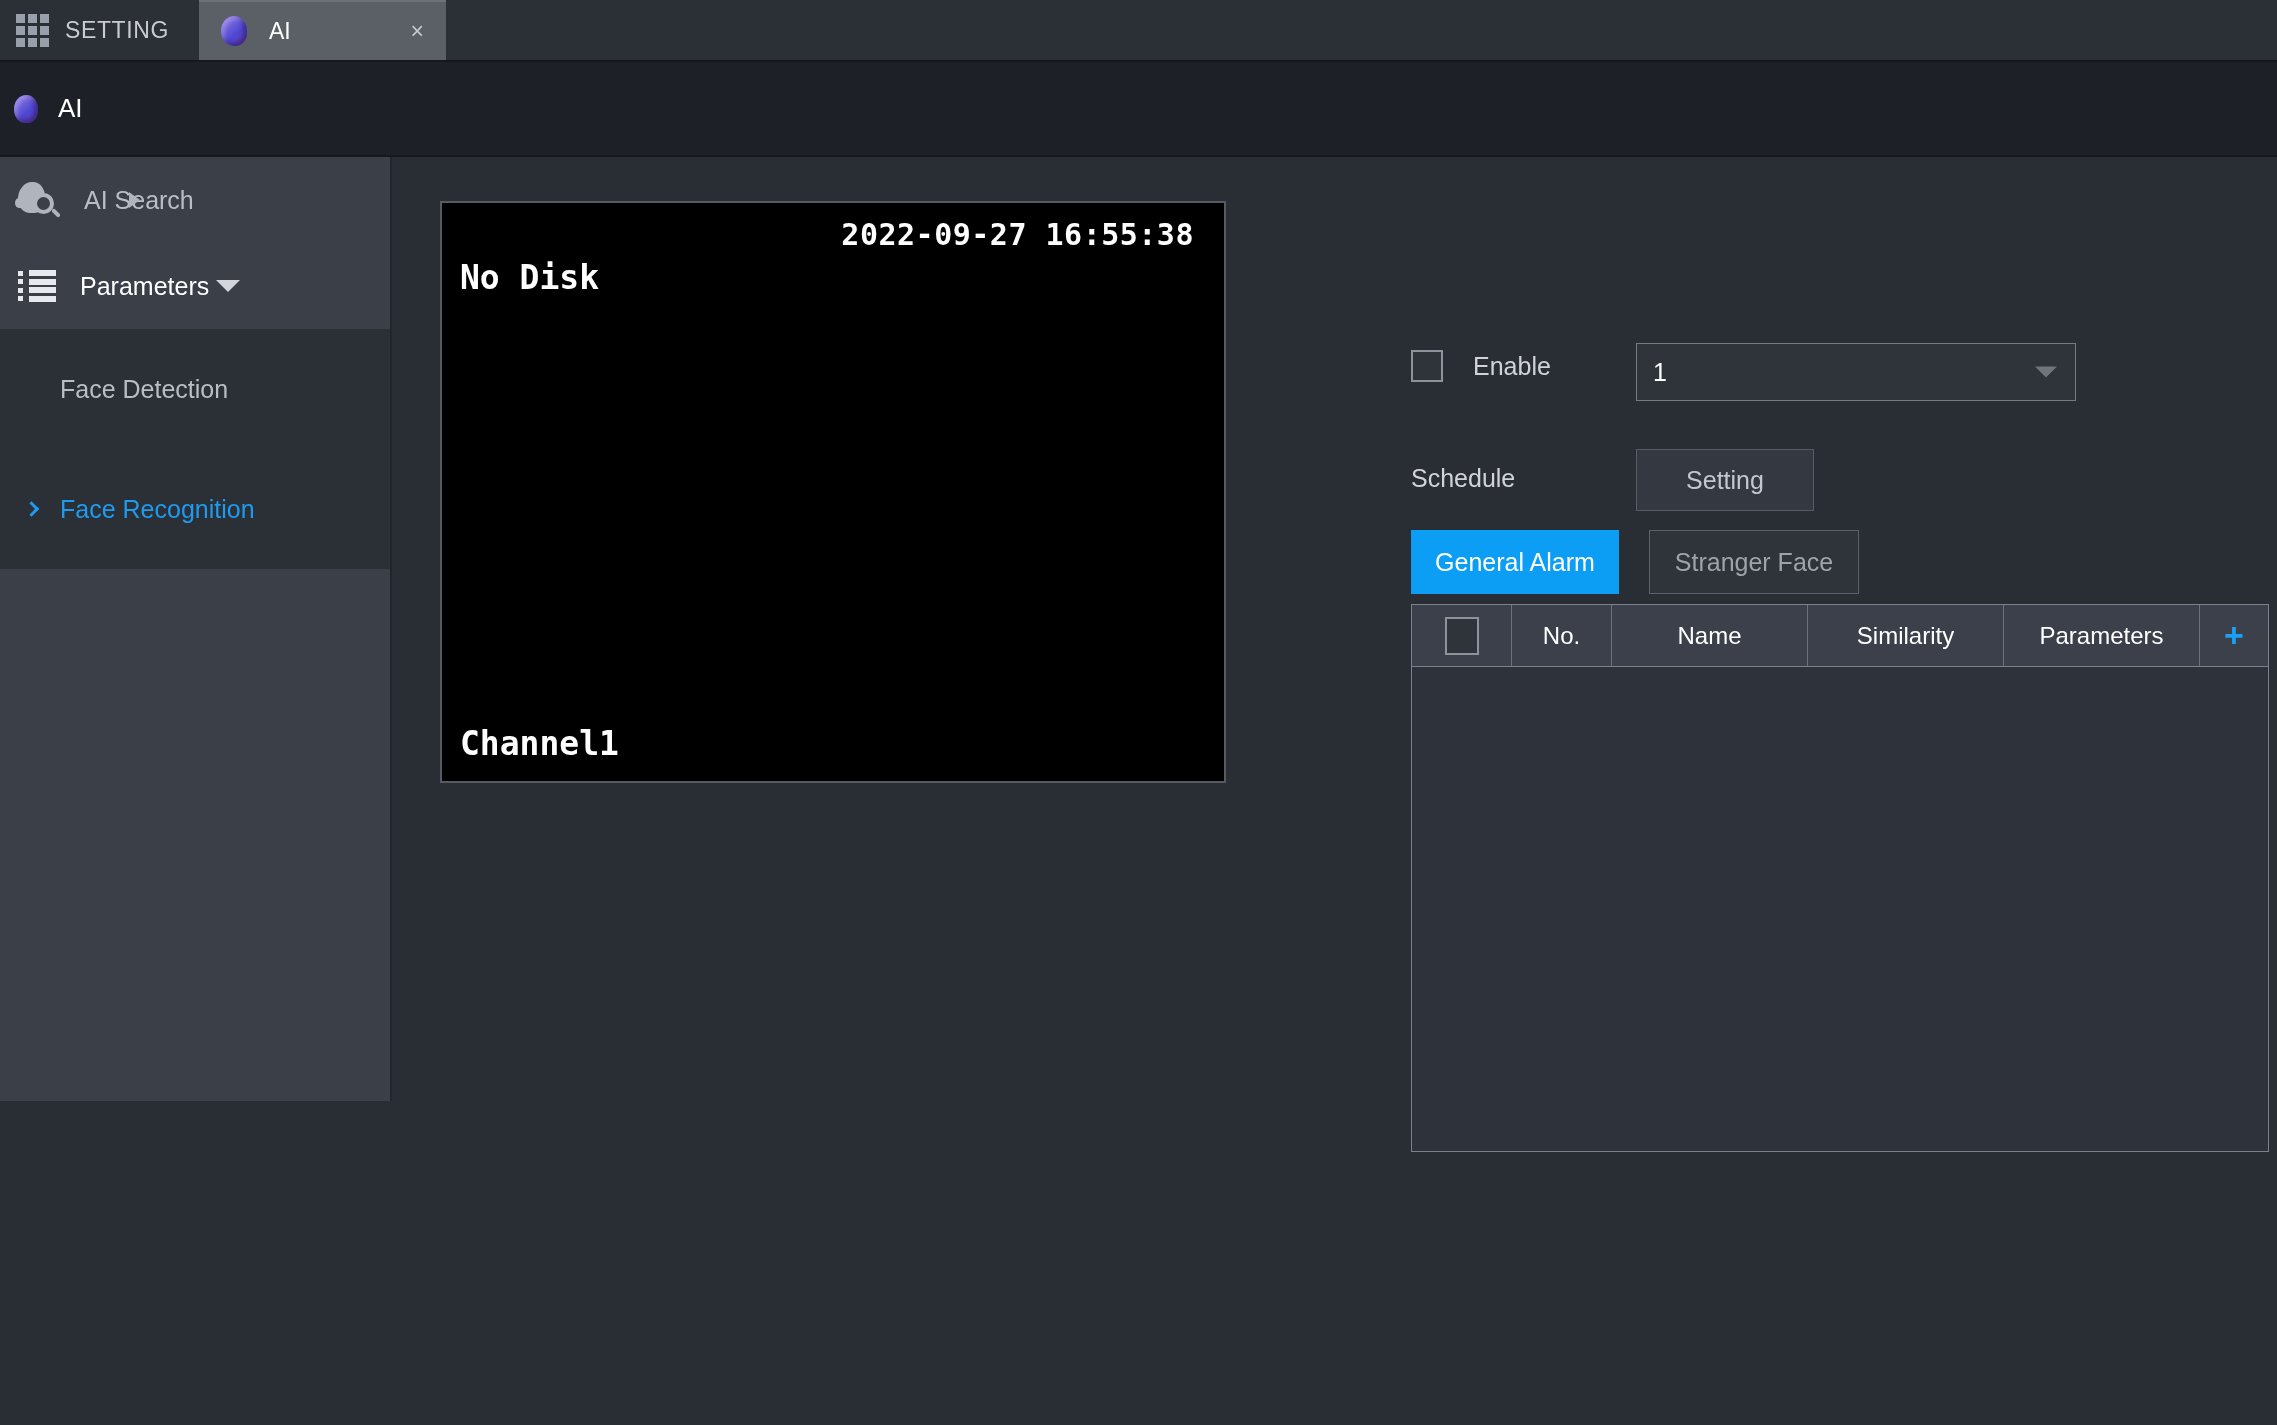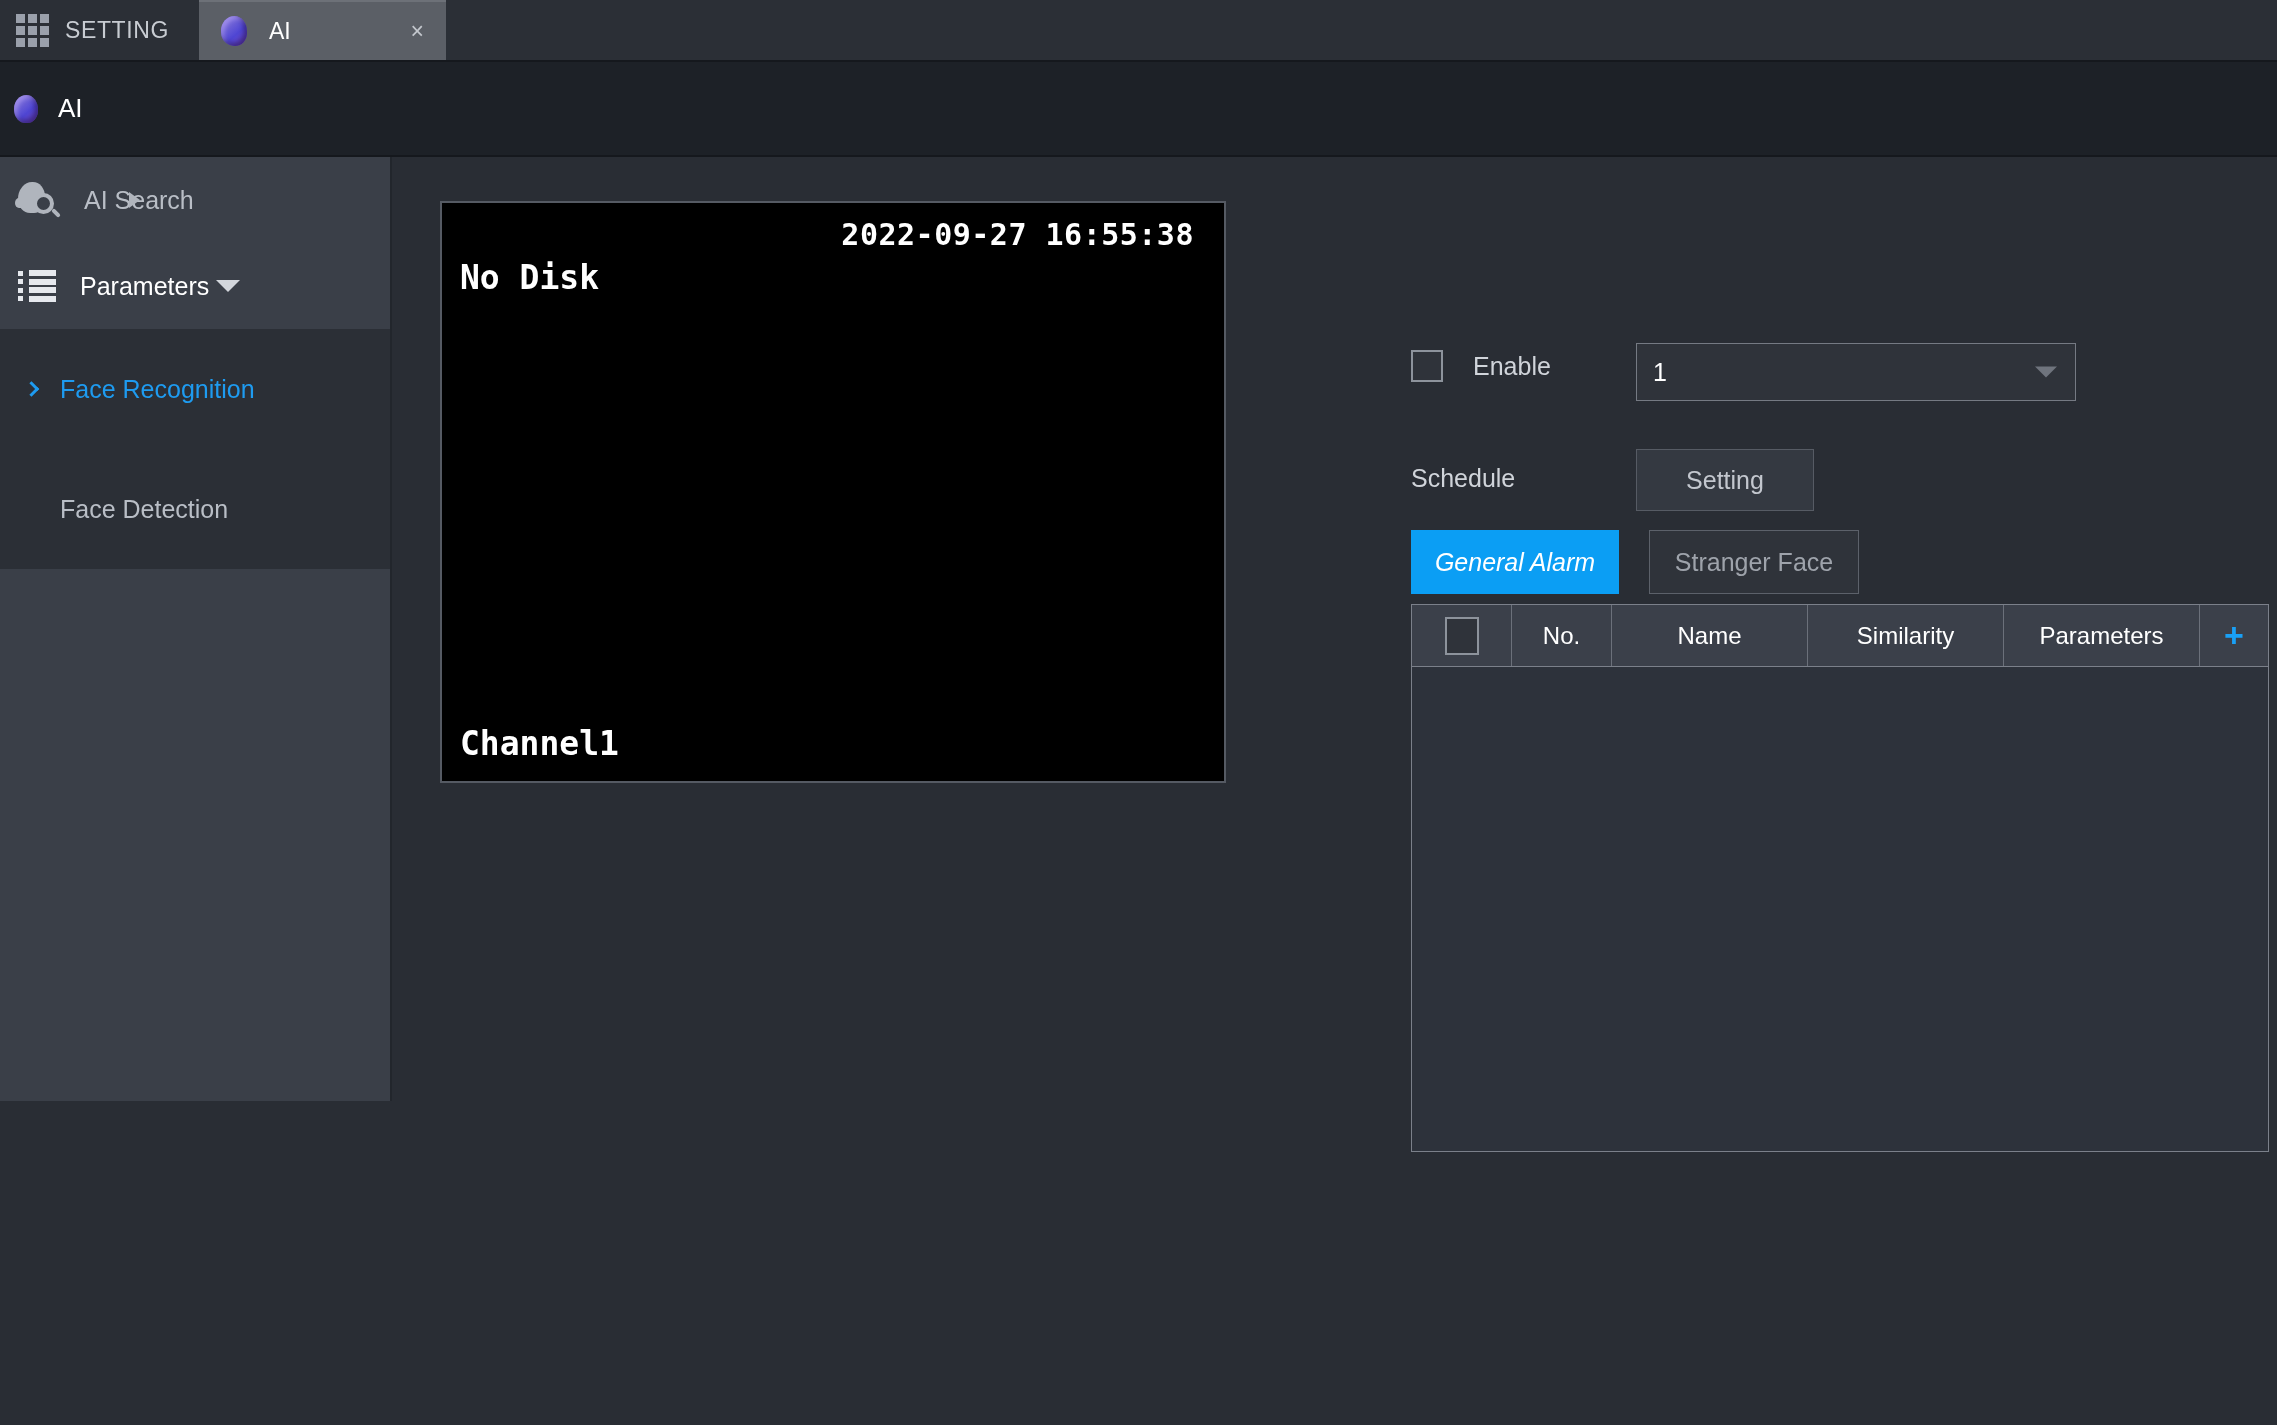--- a/index.html
+++ b/index.html
@@ -186,21 +186,21 @@
     color: #c3c7ce; font-size: 25px;
     display: flex; align-items: center; justify-content: center;
     cursor: pointer;
   }
 
   .tabs2 { position: absolute; left: 0; top: 373px; display: flex; }
   .tabs2 .t {
     height: 64px; display: flex; align-items: center; justify-content: center;
     font-size: 25px; cursor: pointer;
   }
-  .tabs2 .t.on { width: 208px; background: #0b9ef4; color: #ffffff; font-style: italic; }
+  .tabs2 .t.on { width: 208px; background: #0b9ef4; color: #ffffff; }
   .tabs2 .t.off { width: 210px; margin-left: 30px; background: #2f333a; border: 1px solid #5c616a; color: #9ea3ab; }
 
   .table {
     position: absolute; left: 0; top: 447px;
     width: 858px; height: 548px;
     border: 1px solid #7b808a; background: #2d323b;
   }
   .thead { display: flex; height: 62px; background: #3b404a; border-bottom: 1px solid #7b808a; }
   .th {
     display: flex; align-items: center; justify-content: center;
@@ -275,26 +275,26 @@
       <span class="line">
           <span class="dot"></span>
           <span class="bar"></span>
         </span>
     </span>
     <span class="nav-label">Parameters</span>
     <span class="arrow-down"></span>
   </div>
 
   <div class="submenu">
+    <div class="sub-row">
+      <span class="sub-label">Face Detection</span>
+    </div>
     <div class="sub-row active">
       <span class="chev"></span>
       <span class="sub-label">Face Recognition</span>
-    </div>
-    <div class="sub-row">
-      <span class="sub-label">Face Detection</span>
     </div>
   </div>
 </div>
 
 <div class="main">
 
   <div class="video">
     <span class="osd time">2022-09-27 16:55:38</span>
     <span class="osd nodisk">No Disk</span>
     <span class="osd chan">Channel1</span>

